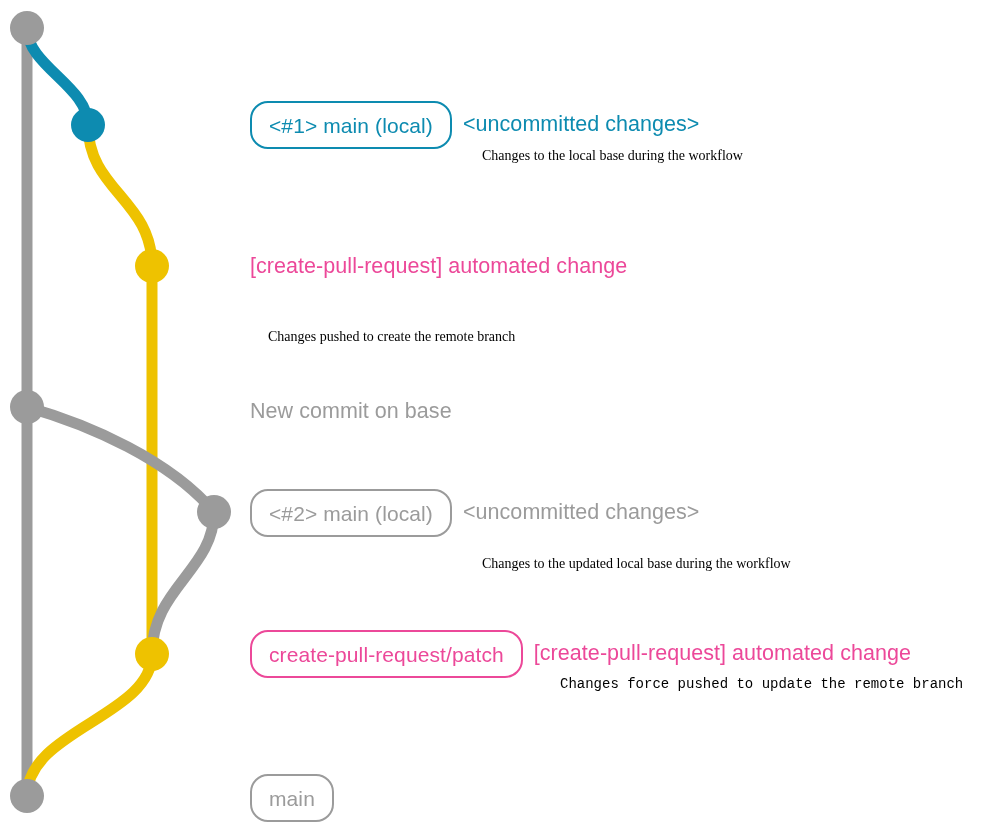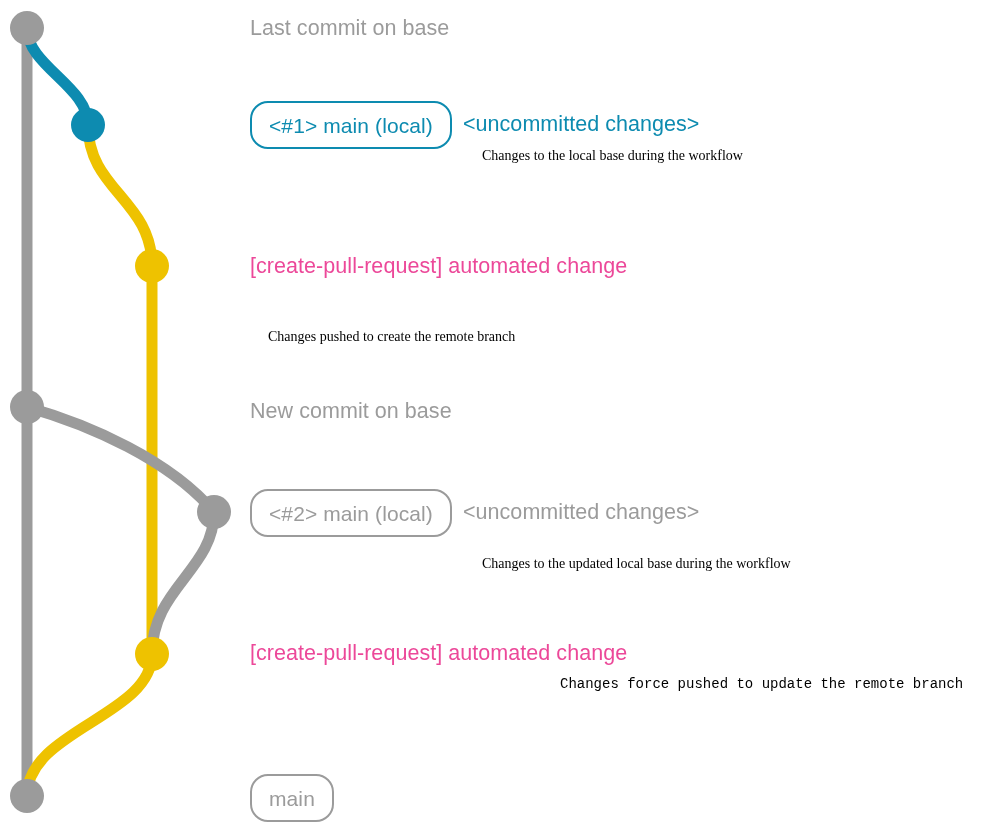--- a/index.html
+++ b/index.html
@@ -121,25 +121,20 @@
     <circle cx="152" cy="266" r="17" fill="#eec200"></circle>
     <circle cx="27" cy="407" r="17" fill="#9b9b9b"></circle>
     <circle cx="214" cy="512" r="17" fill="#9b9b9b"></circle>
     <circle cx="152" cy="654" r="17" fill="#eec200"></circle>
     <circle cx="27" cy="796" r="17" fill="#9b9b9b"></circle>
   </g>
 </svg>
 
 <div class="rows-layer">
 
-  <div class="row" style="top:9px;">
-    <div class="row-head">
-      <span class="plain-subject c-gray">Last commit on base</span>
-    </div>
-  </div>
 
   <div class="row" style="top:106px;">
     <div class="row-head">
       <span class="badge c-teal">&lt;#1&gt; main (local)</span>
       <span class="subject c-teal">&lt;uncommitted changes&gt;</span>
     </div>
     <div class="note" style="margin-left:232px;">Changes to the local base during the workflow</div>
   </div>
 
   <div class="row" style="top:247px;">
@@ -158,20 +153,21 @@
   <div class="row" style="top:494px;">
     <div class="row-head">
       <span class="badge c-gray">&lt;#2&gt; main (local)</span>
       <span class="subject c-gray">&lt;uncommitted changes&gt;</span>
     </div>
     <div class="note" style="margin-left:232px;margin-top:24px;">Changes to the updated local base during the workflow</div>
   </div>
 
   <div class="row" style="top:635px;">
     <div class="row-head">
+      <span class="badge c-yellow">create-pull-request/patch</span>
       <span class="subject c-yellow">[create-pull-request] automated change</span>
     </div>
     <div class="note" style="margin-left:310px;font-family:Liberation Mono, monospace;">Changes force pushed to update the remote branch</div>
   </div>
 
   <div class="row" style="top:779px;">
     <div class="row-head">
       <span class="badge c-gray">main</span>
     </div>
   </div>

